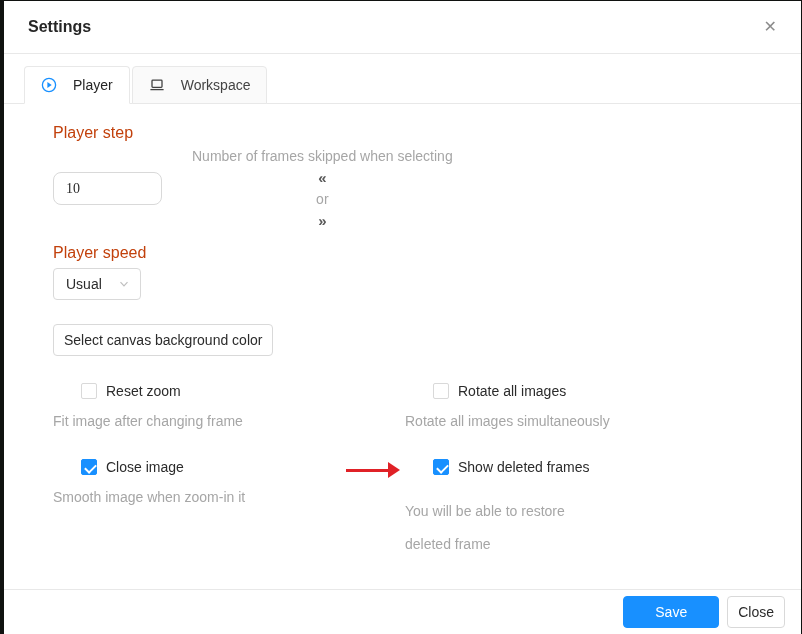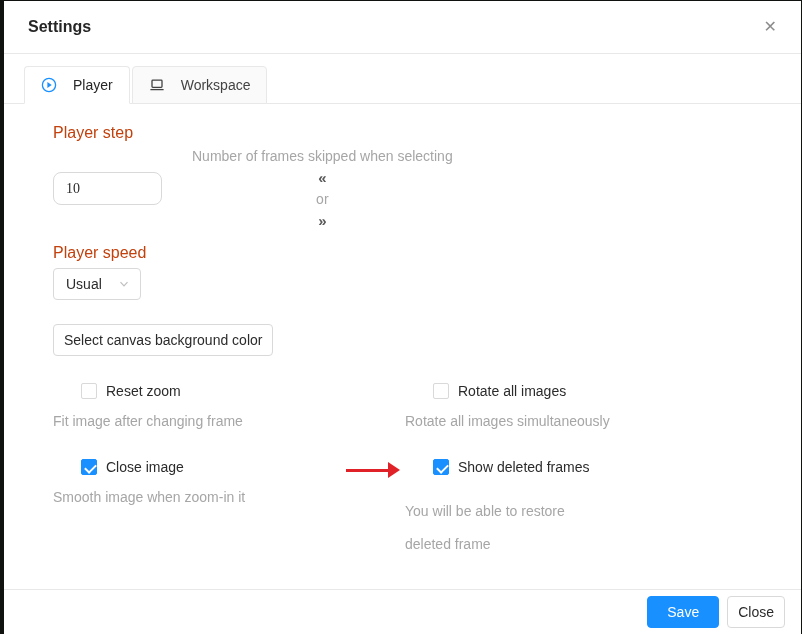--- a/index.html
+++ b/index.html
@@ -59,21 +59,21 @@
     display:flex; align-items:center; padding:0 10px 0 12px;
     font-size:14px; color:#2b2b2b; cursor:pointer; background:#fff;
   }
   .select-box .caret { margin-left:auto; color:#bfbfbf; display:flex; }
 
   .btn {
     height:32px; border-radius:4px; font-size:14px; cursor:pointer;
     font-family:"Liberation Sans", sans-serif;
   }
   .btn-default { background:#fff; border:1px solid #d9d9d9; color:#2b2b2b; padding:0 10px; }
-  .btn-primary { background:var(--accent); border:1px solid var(--accent); color:#fff; padding:0 19px; }
+  .btn-primary { background:var(--accent); border:1px solid var(--accent); color:#fff; padding:0 31px; }
   .canvas-btn { margin-top:24px; display:block; }
 
   
   .check-grid {
     margin-top:27px; display:grid; grid-template-columns:352px 1fr; row-gap:30px;
   }
   .check-item { position:relative; }
   .check-row { display:flex; align-items:flex-start; gap:9px; cursor:pointer; height:22px;padding-left:28px; }
   .cb {
     width:16px; height:16px; border:1px solid #d9d9d9; border-radius:2px;

